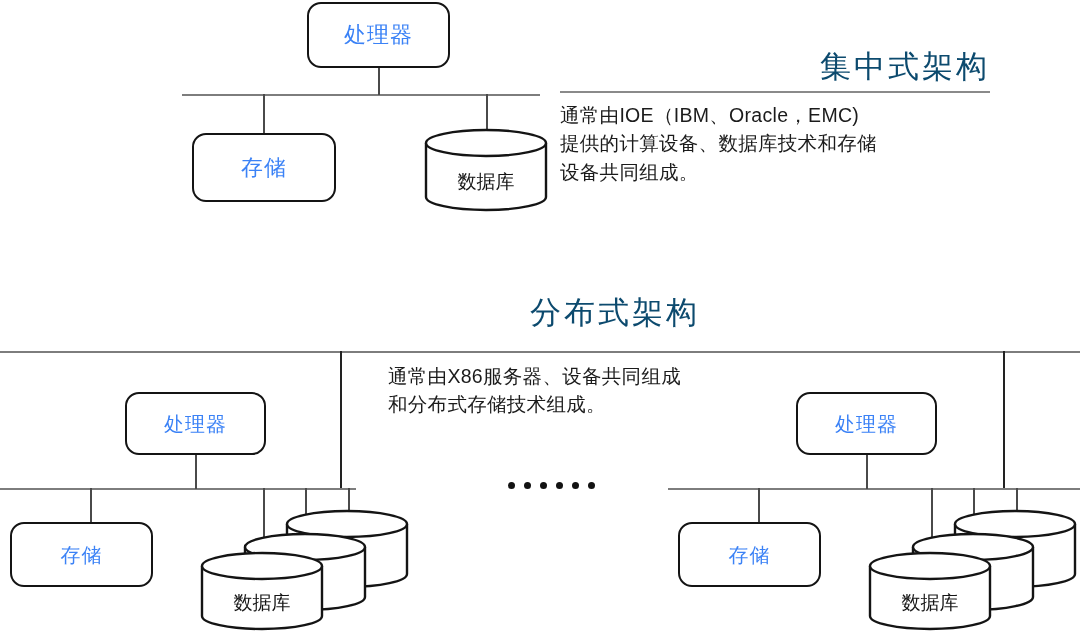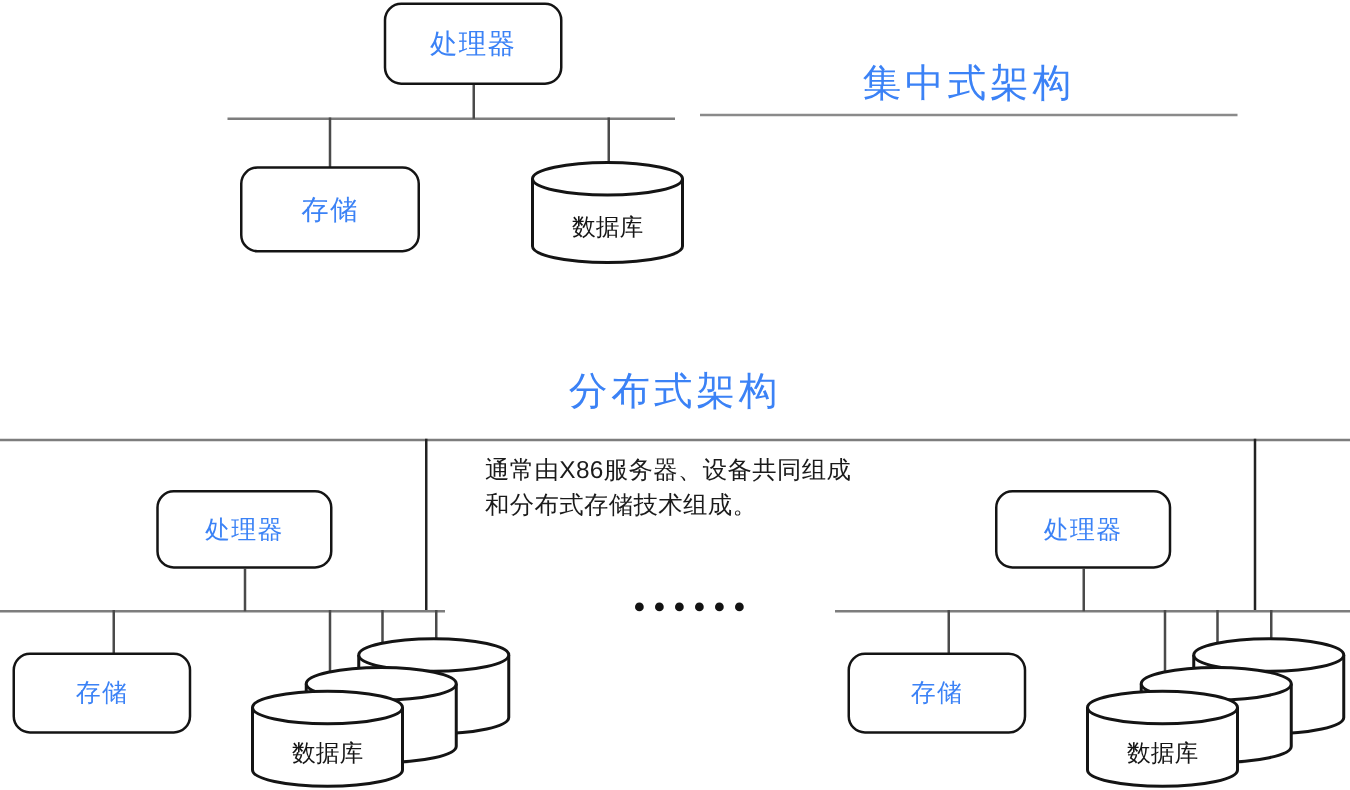--- a/index.html
+++ b/index.html
@@ -69,22 +69,22 @@
     color: #151515;
     white-space: nowrap;
     pointer-events: none;
   }
 
   
   .panel { position: absolute; z-index: 7; }
   .panel-title {
     font-size: 31px;
     letter-spacing: 3px;
-    color: #3b82f6;
-    text-align: center;
+    color: #0c4a6e;
+    text-align: right;
     line-height: 1.1;
     white-space: nowrap;
   }
   .panel-rule {
     height: 2px;
     background: #8a8a8a;
     margin-top: 7px;
   }
   .panel-body {
     font-size: 19.5px;
@@ -136,20 +136,23 @@
     <svg width="124" height="82" viewBox="0 0 124 82">
       <path d="M2,14 L2,68 A60,13 0 0 0 122,68 L122,14" fill="#ffffff" stroke="#141414" stroke-width="2.4"></path>
       <ellipse cx="62" cy="14" rx="60" ry="13" fill="#ffffff" stroke="#141414" stroke-width="2.4"></ellipse>
     </svg>
     <div class="cyl-label" style="top:40px;">数据库</div>
   </div>
 
   <div class="panel" style="left:560px; top:50px; width:430px;">
     <div class="panel-title">集中式架构</div>
     <div class="panel-rule"></div>
+    <div class="panel-body">通常由IOE（IBM、Oracle，EMC)
+提供的计算设备、数据库技术和存储
+设备共同组成。</div>
   </div>
 
   <div class="panel" style="left:380px; top:296px; width:320px;">
     <div class="panel-title">分布式架构</div>
   </div>
 
   <div class="bus" style="left:0px; top:351px; width:1080px;"></div>
 
   <div class="panel" style="left:388px; top:362px; width:420px;">
     <div class="panel-body" style="margin-top:0;">通常由X86服务器、设备共同组成

